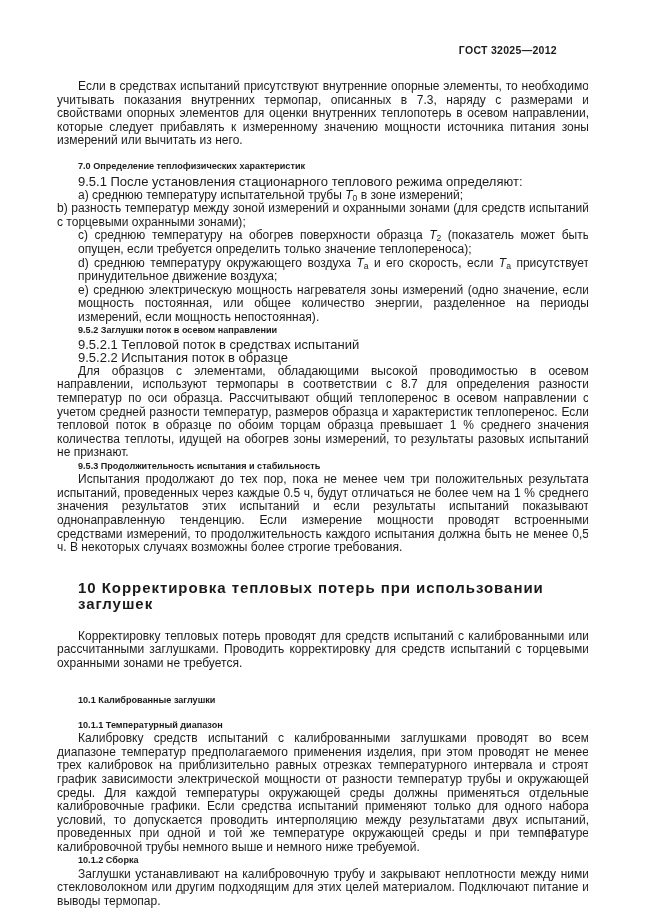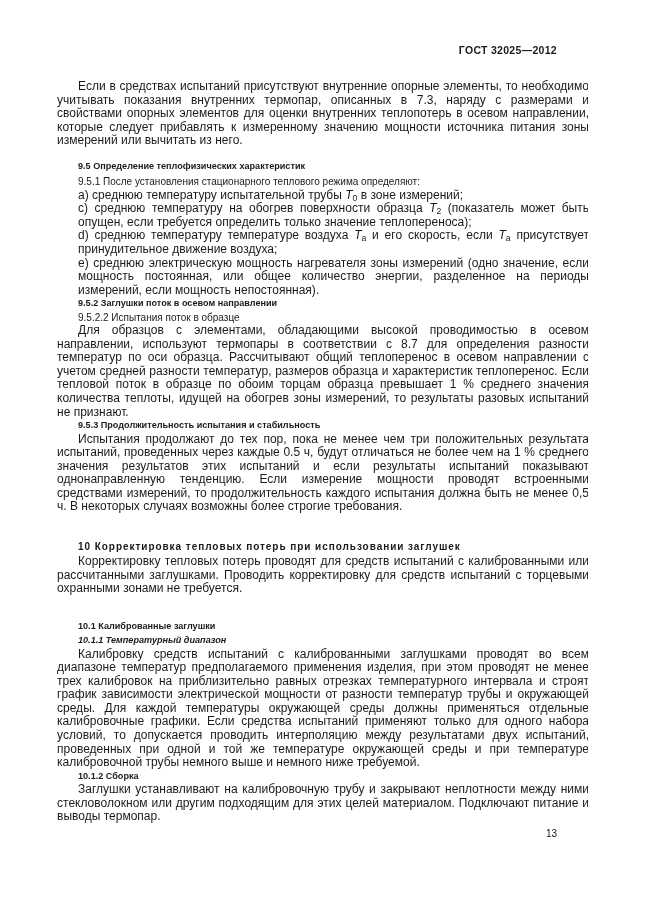--- a/index.html
+++ b/index.html
@@ -57,38 +57,38 @@
     padding-left: 21px;
     text-indent: 0;
   }
   .h-sub {
     font-size: 9.1px;
     line-height: 13.55px;
     font-weight: bold;
     padding-left: 21px;
   }
   .h-plain {
-    font-size: 10px;
+    font-size: 13px;
     line-height: 13.55px;
     font-weight: normal;
     padding-left: 21px;
   }
   .h-section {
-    font-size: 10px;
+    font-size: 15px;
     line-height: 16px;
     font-weight: bold;
     padding-left: 21px;
     letter-spacing: 0.95px;
   }
   .sp-before-9-5 { margin-top: 12.5px; }
   .sp-small { margin-top: 1.5px; }
   .sp-sec10-top { margin-top: 25px; }
-  .sp-sec10-bot { }
+  .sp-sec10-bot { margin-top: 18px; }
   .sp-10-1 { margin-top: 24px; }
-  .sp-10-1-1 { margin-top: 1px; font-style: italic; }
+  .sp-10-1-1 { margin-top: 11px; }
   sub {
     font-size: 0.72em;
     line-height: 0;
     vertical-align: -0.22em;
   }
   .ital {
     font-style: italic;
   }
   .page-number {
     position: absolute;
@@ -101,35 +101,37 @@
 <body>
 
 <div class="page">
 
   <div class="page-header">ГОСТ 32025—2012</div>
 
   <div class="content">
 
     <p class="body-text indent">Если в средствах испытаний присутствуют внутренние опорные элементы, то необходимо учитывать показания внутренних термопар, описанных в 7.3, наряду с размерами и свойствами опорных элементов для оценки внутренних теплопотерь в осевом направлении, которые следует прибавлять к измеренному значению мощности  источника питания зоны измерений или вычитать из него.</p>
 
-    <h2 class="h-sub sp-before-9-5">9.5 Определение теплофизических  характеристик</h2>
+    <h2 class="h-sub sp-before-9-5">7.0 Определение теплофизических  характеристик</h2>
 
     <p class="h-plain sp-small">9.5.1 После установления стационарного теплового режима определяют:</p>
 
     <p class="body-text sub-indent"><span>a) среднюю температуру испытательной трубы </span><span class="ital">T</span><sub>0</sub><span> в зоне измерений;</span></p>
 
+    <p class="body-text no-indent">b) разность температур между зоной измерений и охранными зонами (для средств испытаний с торцевыми  охранными зонами);</p>
 
     <p class="body-text sub-indent"><span>c) среднюю температуру на обогрев поверхности образца </span><span class="ital">T</span><sub>2</sub><span> (показатель может быть опущен, если требуется определить только значение теплопереноса);</span></p>
 
-    <p class="body-text sub-indent"><span>d) среднюю температуру температуре воздуха </span><span class="ital">T</span><sub>a</sub><span> и его скорость, если </span><span class="ital">T</span><sub>a</sub><span> присутствует принудительное движение воздуха;</span></p>
+    <p class="body-text sub-indent"><span>d) среднюю температуру окружающего воздуха </span><span class="ital">T</span><sub>a</sub><span> и его скорость, если </span><span class="ital">T</span><sub>a</sub><span> присутствует принудительное движение воздуха;</span></p>
 
     <p class="body-text sub-indent">e) среднюю электрическую мощность нагревателя зоны измерений (одно значение, если мощность постоянная, или общее количество энергии, разделенное на периоды измерений, если мощность  непостоянная).</p>
 
     <h3 class="h-sub">9.5.2 Заглушки поток в осевом направлении</h3>
 
+    <p class="h-plain">9.5.2.1 Тепловой поток в средствах испытаний</p>
 
 
     <p class="h-plain">9.5.2.2 Испытания поток в образце</p>
 
     <p class="body-text indent">Для образцов с элементами, обладающими высокой проводимостью в осевом направлении, используют термопары в соответствии с 8.7 для определения разности температур по оси образца. Рассчитывают общий теплоперенос в осевом направлении с учетом средней разности температур, размеров образца и характеристик теплоперенос. Если тепловой поток в образце по обоим торцам образца превышает 1 % среднего значения количества теплоты, идущей на обогрев зоны измерений, то результаты разовых испытаний не признают.</p>
 
     <h3 class="h-sub">9.5.3 Продолжительность испытания и стабильность</h3>
 
     <p class="body-text indent">Испытания продолжают до тех пор, пока не менее чем три положительных результата испытаний, проведенных через каждые 0.5 ч, будут отличаться не более чем на 1 % среднего значения результатов этих испытаний и если результаты испытаний показывают однонаправленную тенденцию. Если измерение мощности проводят встроенными средствами измерений, то продолжительность каждого испытания должна быть не менее 0,5 ч. В некоторых случаях возможны более строгие требования.</p>
 

